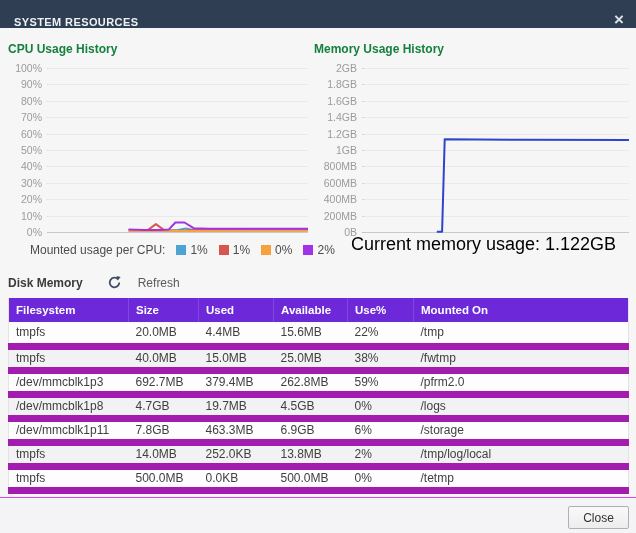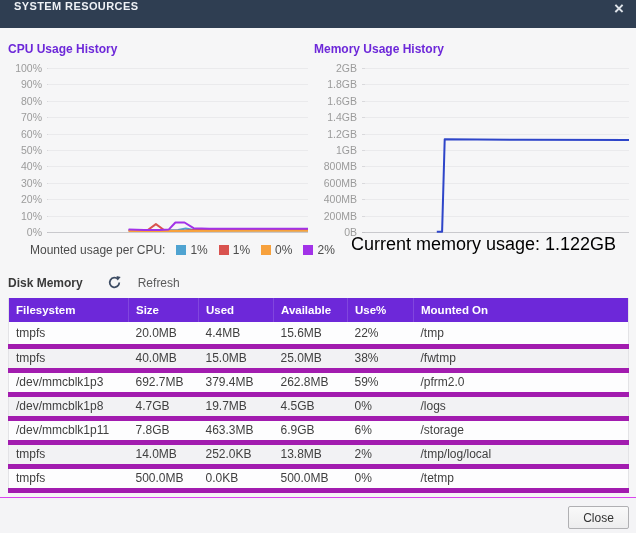--- a/index.html
+++ b/index.html
@@ -4,34 +4,34 @@
 <style>
   html,body{margin:0;padding:0;background:#e9e9ec;}
   *{box-sizing:border-box;}
   .dialog{
     position:relative;width:636px;height:533px;overflow:hidden;
     background:#f6f6f7;font-family:"Liberation Sans","DejaVu Sans",sans-serif;
   }
   
   .titlebar{
     position:absolute;top:0;left:0;width:100%;height:28px;
-    background:#2f3e52;display:flex;align-items:flex-start;
+    background:#2f3e52;display:flex;align-items:flex-end;
   }
   .titlebar .title{
     color:#eef1f5;font-size:11px;font-weight:bold;letter-spacing:.4px;
     padding-left:14px;
   }
   .titlebar .close-x{
     margin-left:auto;margin-right:12px;color:#dfe4ea;font-size:17px;
     font-weight:bold;line-height:1;cursor:pointer;
   }
   
   .content{position:absolute;top:28px;left:0;width:636px;height:469px;}
   .chart-title{
-    position:absolute;font-size:12px;font-weight:bold;color:#6d28d9;
+    position:absolute;font-size:12px;font-weight:bold;color:#15803d;
   }
   #cpu-title{left:8px;top:14px;}
   #mem-title{left:314px;top:14px;}
   #cpu-svg{position:absolute;left:2px;top:30px;}
   #mem-svg{position:absolute;left:303px;top:30px;}
   .tick-label{font-size:10.5px;fill:#9b9b9b;font-family:"Liberation Sans",sans-serif;}
   .cpu-legend{
     position:absolute;left:30px;top:215px;display:flex;align-items:center;
     font-size:12px;color:#4c4c4c;
   }
@@ -53,21 +53,21 @@
     font-size:12px;
   }
   .disk-table th{
     background:#6d28d9;color:#fff;font-weight:bold;font-size:11.5px;
     text-align:left;height:24px;padding:0 0 0 7px;
     border-left:1px solid rgba(255,255,255,.14);
   }
   .disk-table th:first-child{border-left:none;}
   .disk-table td{
     height:24px;padding:0 0 0 7px;color:#3f3f3f;
-    border-bottom:5px solid #a21caf;white-space:nowrap;overflow:hidden;
+    border-bottom:7px solid #a21caf;white-space:nowrap;overflow:hidden;
   }
   .disk-table tr.even td{background:#fdfdfe;}
   .disk-table tr.odd td{background:#f2f2f4;}
   
   .footer{
     position:absolute;left:0;top:497px;width:636px;height:52px;
     background:#f4f4f6;border-top:1px solid #d946ef;
   }
   .close-btn{
     position:absolute;right:7px;top:8px;width:61px;height:23px;

